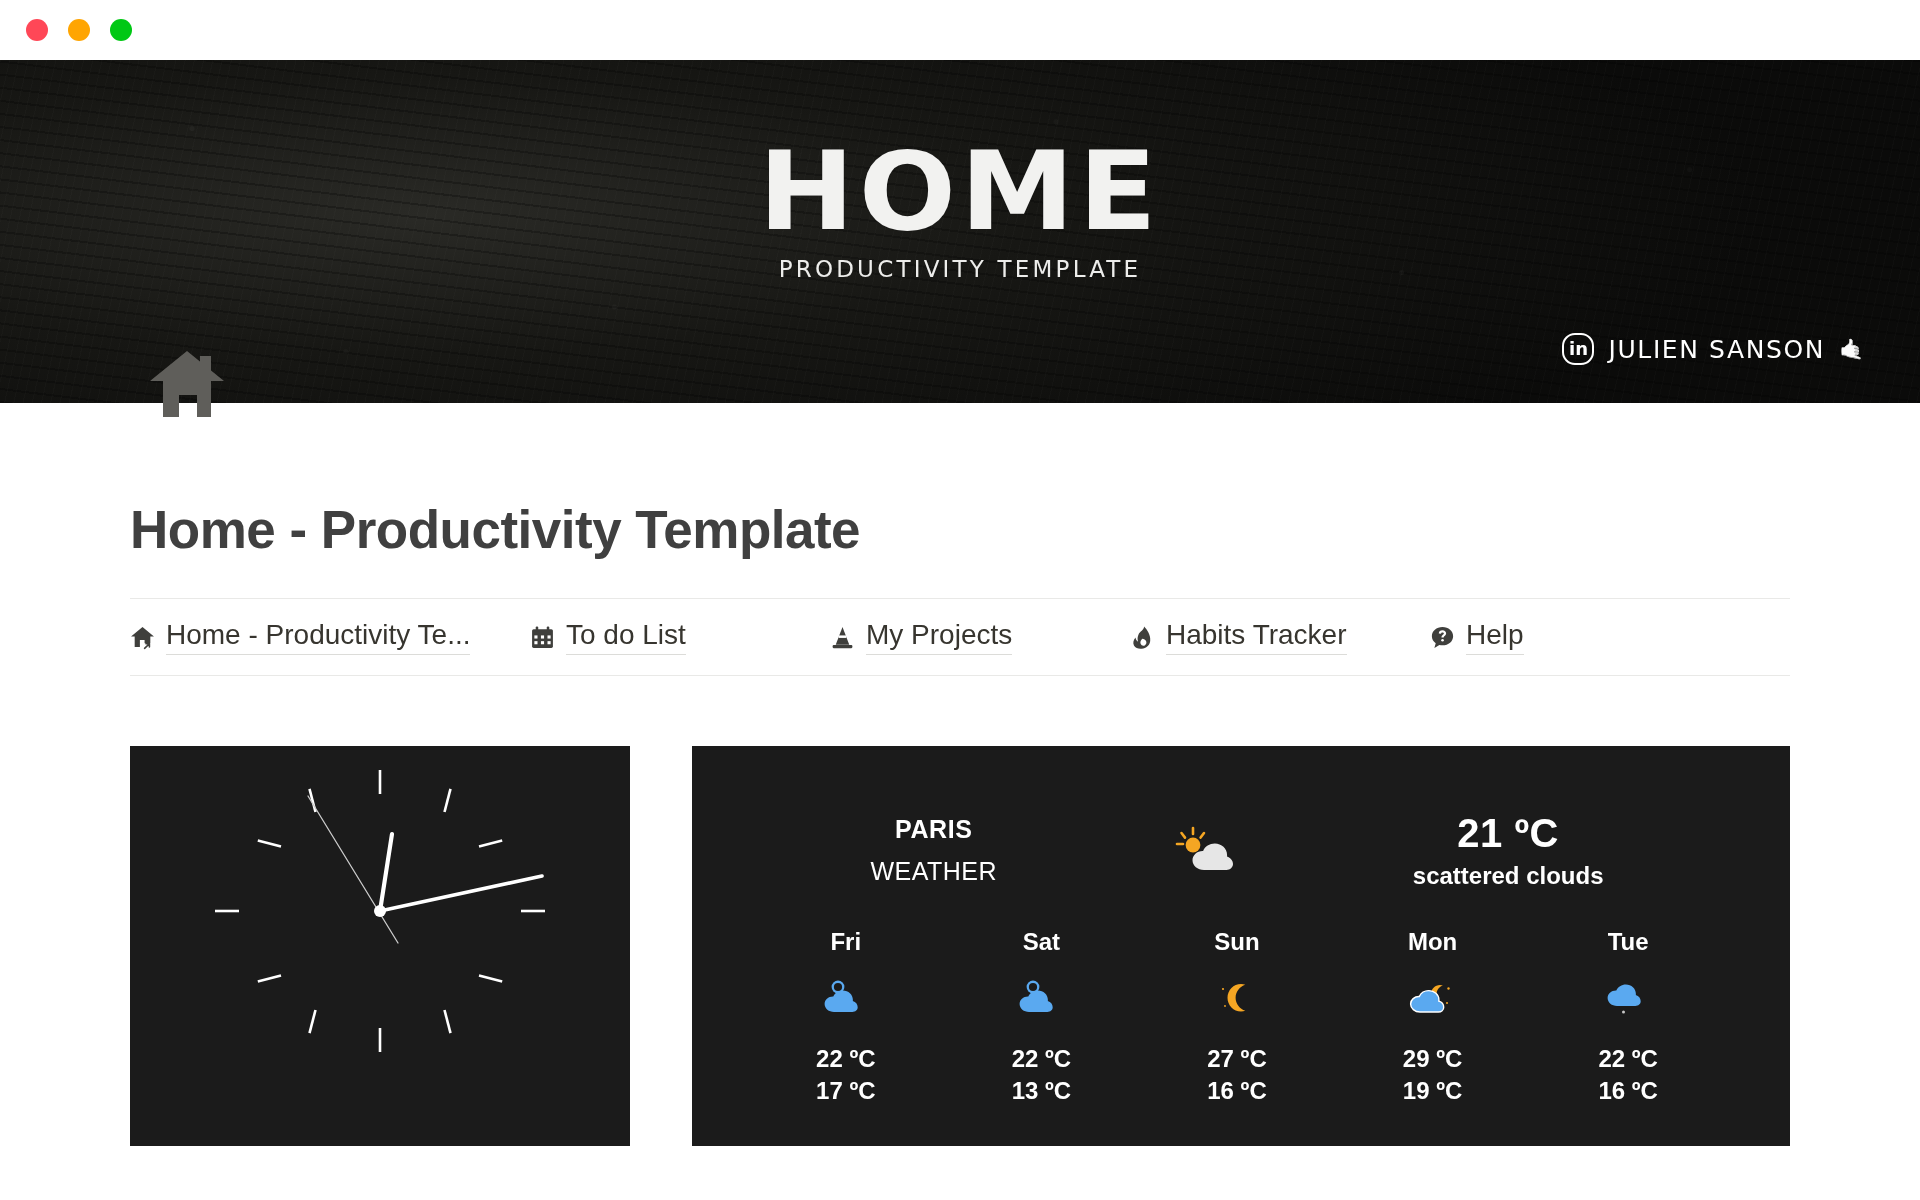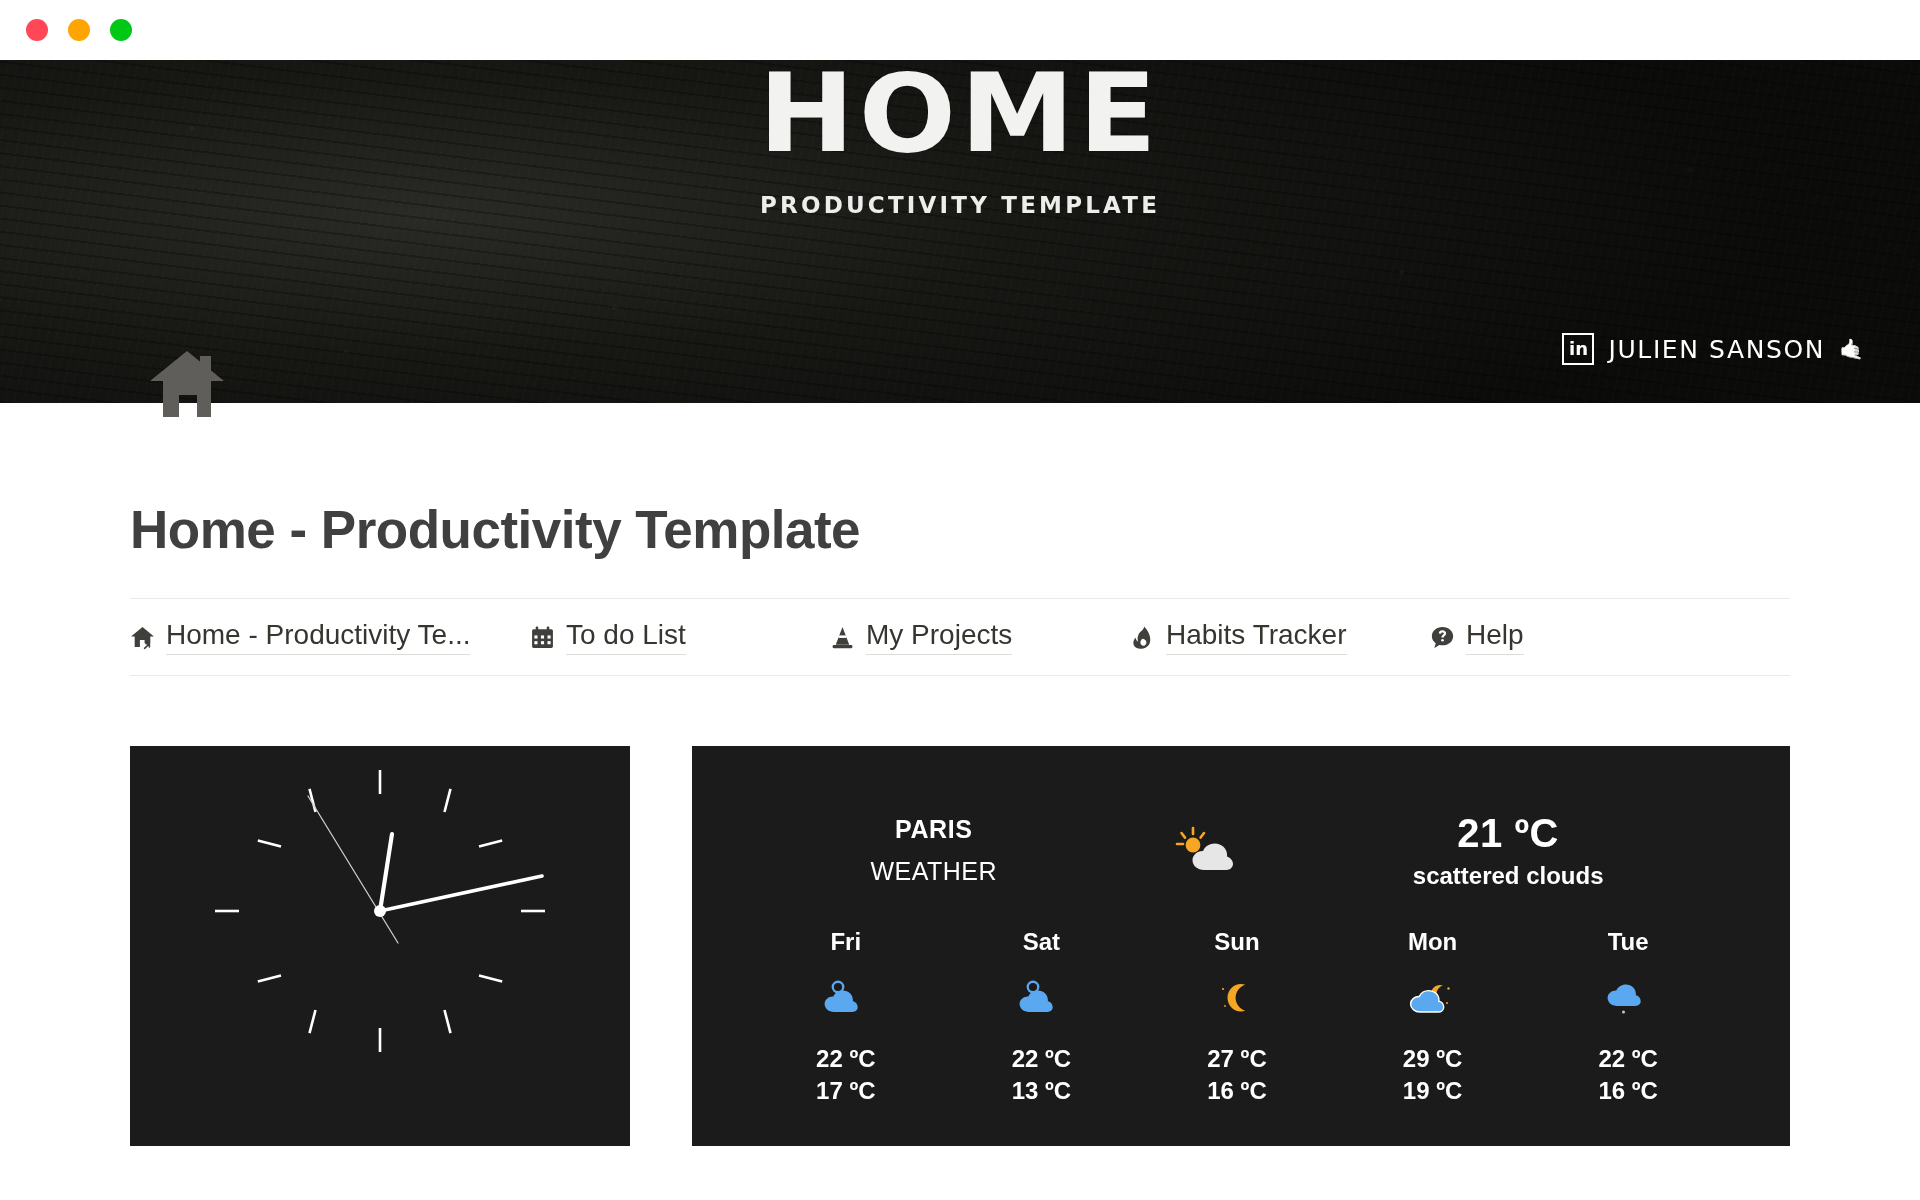--- a/index.html
+++ b/index.html
@@ -42,47 +42,48 @@
       radial-gradient(circle at 88% 32%, rgba(255,255,255,0.022) 0 2px, transparent 3px),
       radial-gradient(circle at 18% 85%, rgba(255,255,255,0.022) 0 2px, transparent 3px),
       repeating-linear-gradient(103deg, rgba(255,255,255,0.016) 0 1px, transparent 1px 9px),
       repeating-linear-gradient(7deg, rgba(0,0,0,0.25) 0 2px, transparent 2px 13px);
     pointer-events: none;
   }
   .banner-inner {
     position: absolute; inset: 0;
     display: flex; flex-direction: column;
     align-items: center; justify-content: flex-start;
+    padding-top: 78px;
   }
   .hero-title {
     font-family: "DejaVu Sans", sans-serif;
     font-weight: bold;
     font-size: 108px;
     letter-spacing: 4px;
     color: #f2f2f0;
     line-height: 1;
     text-shadow: 0 0 1px rgba(0,0,0,0.6);
     transform: scaleX(1.06);
   }
   .hero-sub {
-    margin-top: 24px;
+    margin-top: 10px;
     font-family: "DejaVu Sans", sans-serif;
-    font-weight: bold;
+    font-weight: normal;
     font-size: 23px;
     letter-spacing: 3.2px;
     color: #ededeb;
   }
 
   .credit {
     position: absolute; right: 56px; bottom: 38px;
     display: flex; align-items: center; gap: 14px;
   }
   .li-badge {
     width: 32px; height: 32px;
-    border: 2.5px solid #ffffff; border-radius: 0;
+    border: 2.5px solid #ffffff; border-radius: 13px;
     display: flex; align-items: center; justify-content: center;
     font-family: "DejaVu Sans", sans-serif;
     font-weight: bold; font-size: 18px; color: #ffffff;
     line-height: 1;
   }
   .credit-name {
     font-family: "DejaVu Sans", sans-serif;
     font-weight: normal; font-size: 25px;
     letter-spacing: 1.6px; color: #ffffff;
   }

